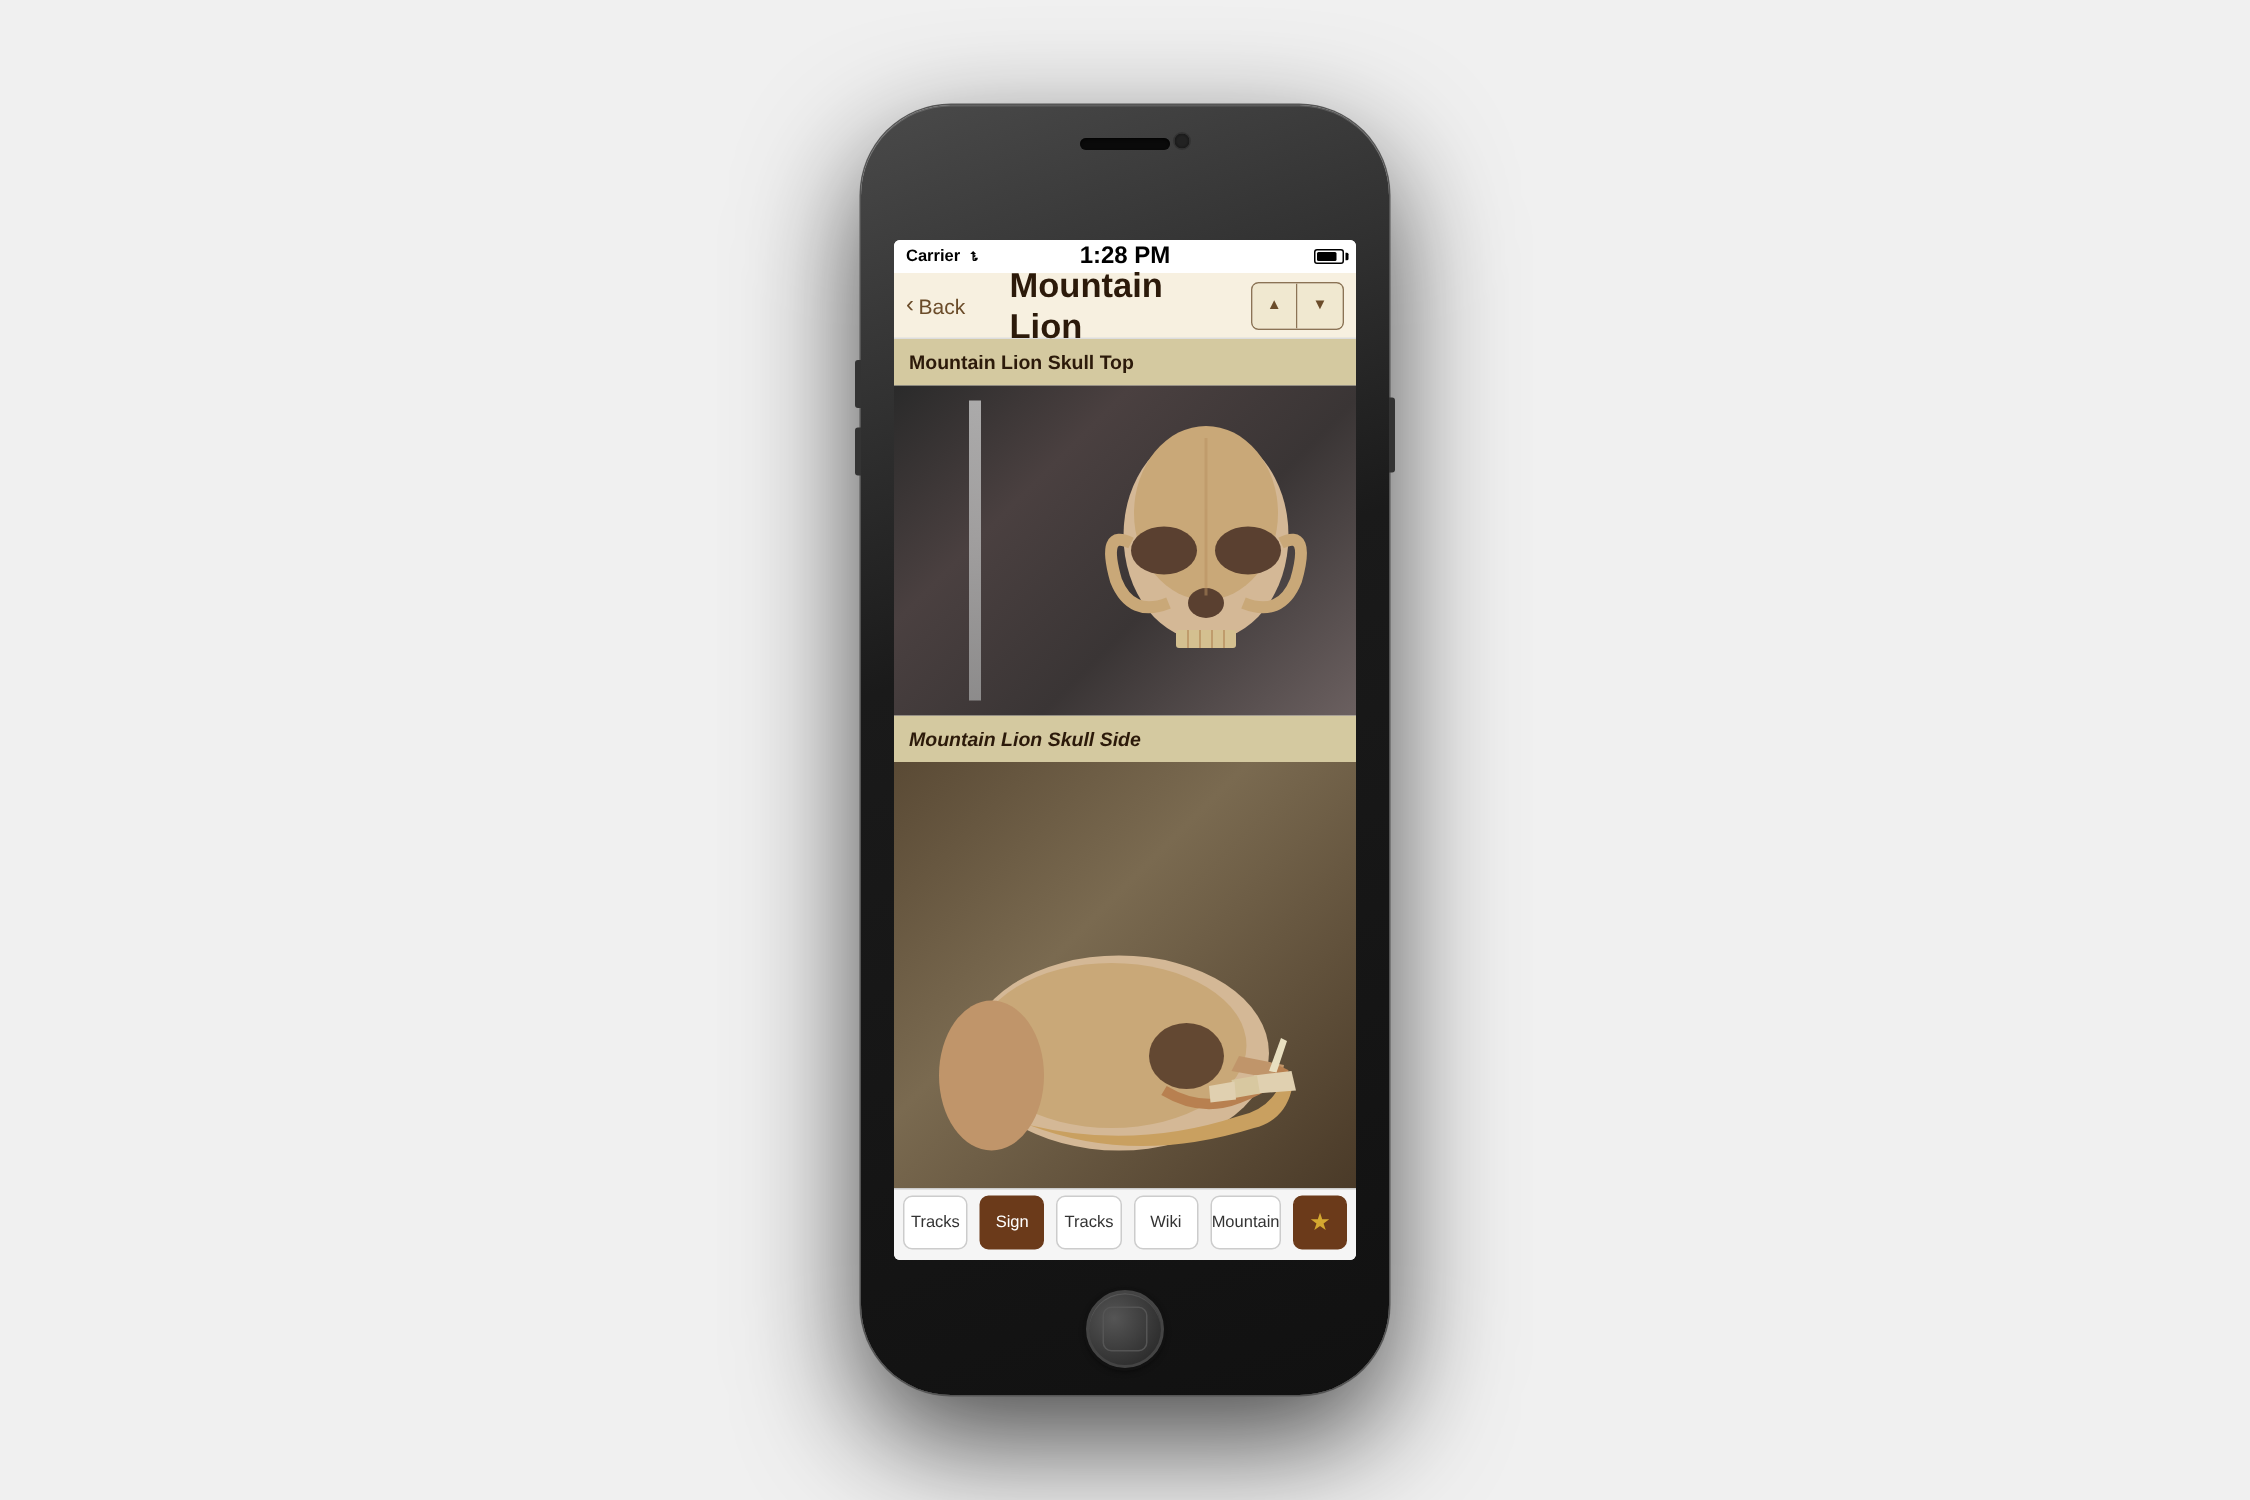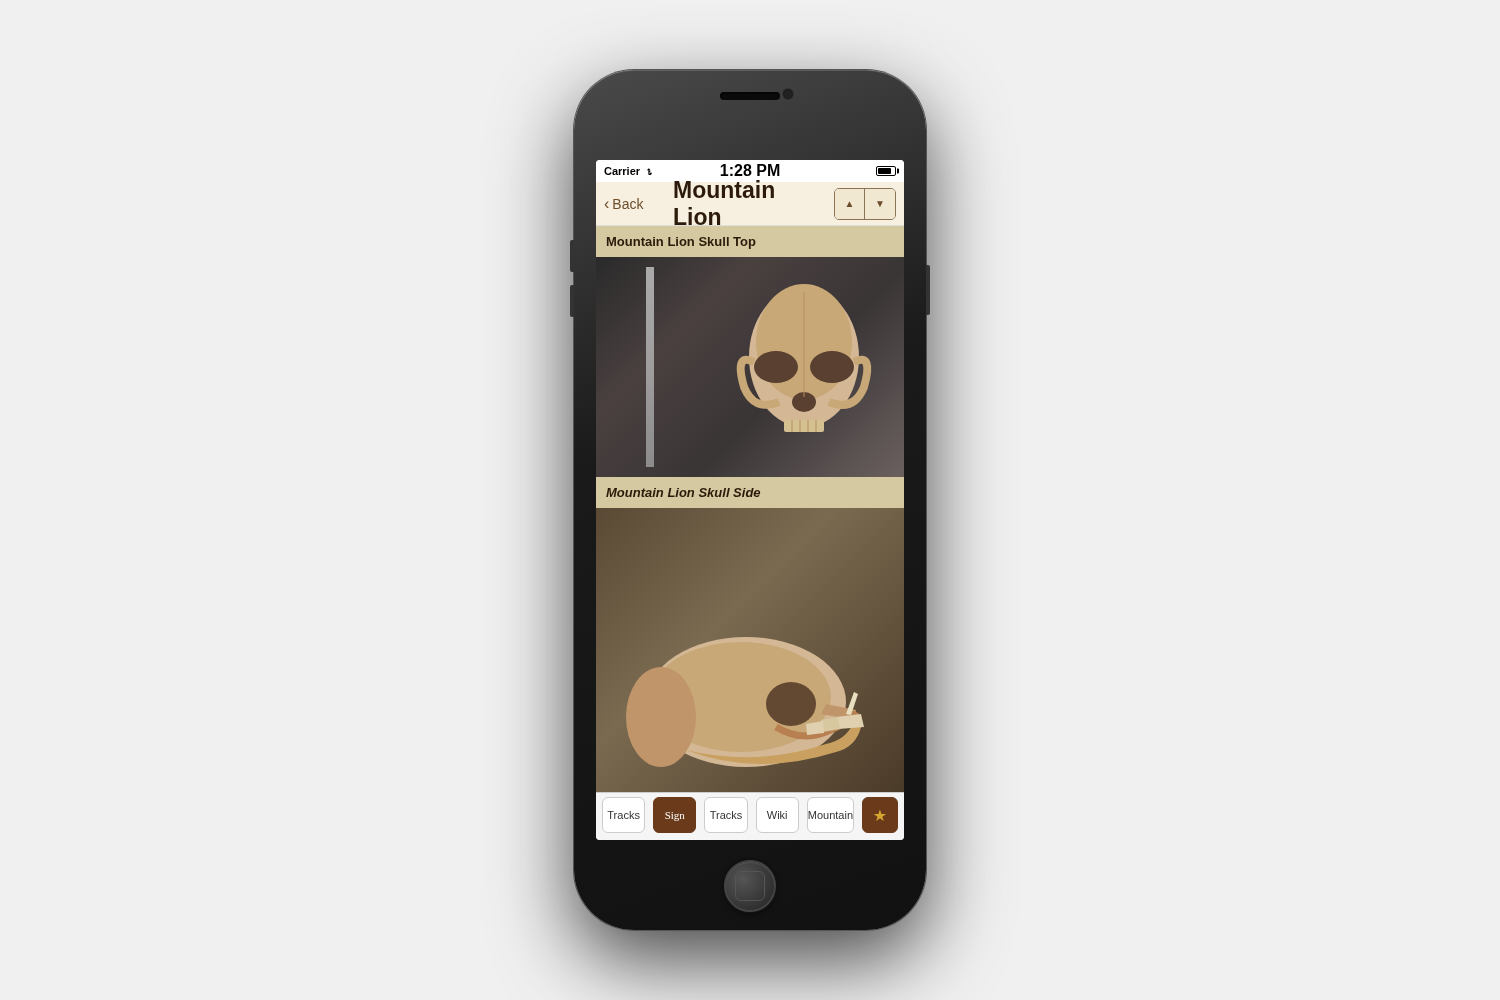--- a/index.html
+++ b/index.html
@@ -340,21 +340,20 @@
       border: 1px solid #ccc;
       border-radius: 6px;
       background: #fff;
       cursor: pointer;
     }
 
     .tab-item.active {
       background: #6b3a1a;
       color: #fff;
       border-color: #6b3a1a;
-      font-family: Liberation Serif, serif;
     }
 
     .tab-star {
       flex: 0 0 36px;
       height: 36px;
       display: flex;
       align-items: center;
       justify-content: center;
       background: #6b3a1a;
       border-radius: 6px;

